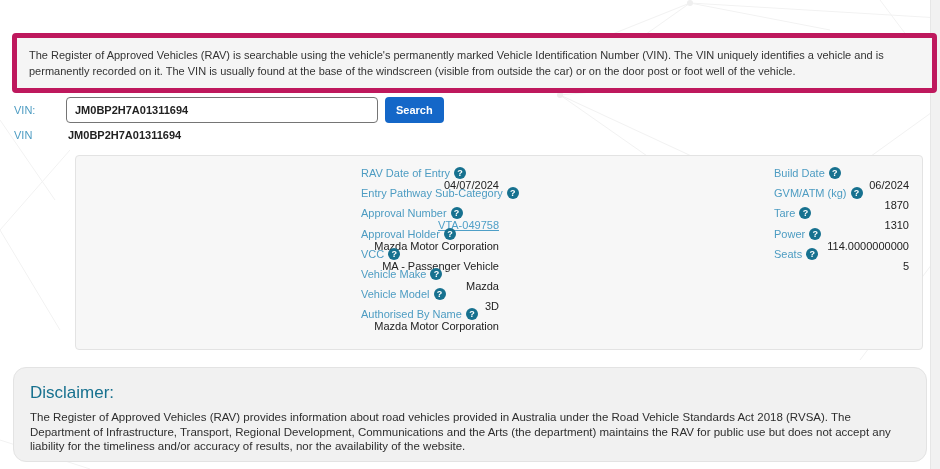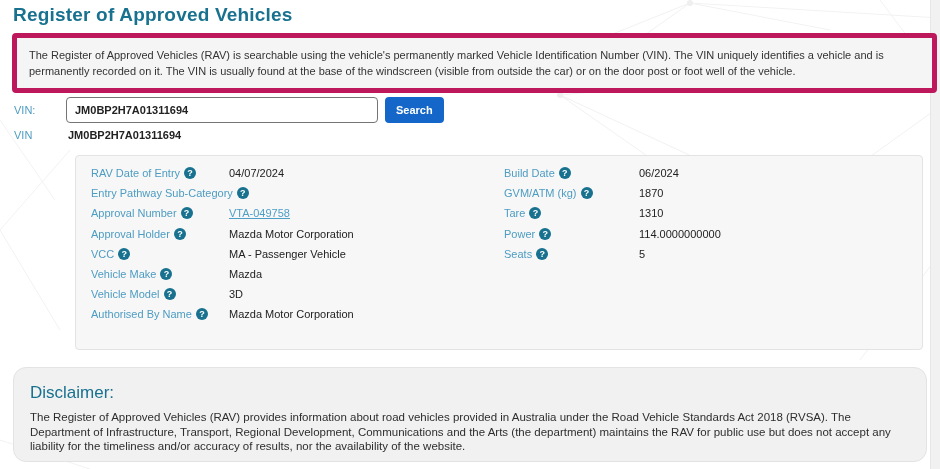--- a/index.html
+++ b/index.html
@@ -41,21 +41,21 @@
   .vin-result-value{
     position:absolute;left:68px;top:129px;font-size:11px;font-weight:bold;color:#222;
   }
   .details-panel{
     position:absolute;left:75px;top:155px;width:848px;height:195px;
     background:#f7f7f7;border:1px solid #e3e3e3;border-radius:4px;box-sizing:border-box;
   }
   .col{position:absolute;top:11px;}
   .col-left{left:15px;width:408px;}
   .col-right{left:428px;width:405px;}
-  .field-row{display:flex;align-items:flex-start;height:20.2px;white-space:nowrap;}
+  .field-row{display:flex;align-items:flex-end;height:20.2px;white-space:nowrap;flex-direction:column;}
   .field-label{
     display:flex;align-items:center;gap:4px;flex:none;
     font-size:11px;color:#4d9cc2;
   }
   .col-left .field-label{width:138px;}
   .col-right .field-label{width:135px;}
   .help-icon{
     display:inline-flex;align-items:center;justify-content:center;flex:none;
     width:12px;height:12px;border-radius:50%;background:#17718f;color:#fff;
     font-size:9px;font-weight:bold;line-height:12px;cursor:pointer;
@@ -98,21 +98,20 @@
     </g>
     <g fill="#efefef">
       <circle cx="690" cy="3" r="3"></circle>
         <circle cx="560" cy="95" r="3"></circle>
         <circle cx="935" cy="110" r="3"></circle>
     </g>
   </svg>
 
   <div class="right-strip"></div>
 
-  <h1 class="page-title">Register of Approved Vehicles</h1>
 
   <div class="intro-box">
     <span>The Register of Approved Vehicles (RAV) is searchable using the vehicle's permanently marked Vehicle Identification Number (VIN). The VIN uniquely identifies a vehicle and is permanently recorded on it. The VIN is usually found at the base of the windscreen (visible from outside the car) or on the door post or foot well of the vehicle.</span>
   </div>
 
   <label class="vin-label">VIN:</label>
   <input class="vin-input" type="text" value="JM0BP2H7A01311694" style="">
   <button class="search-button">Search</button>
 
   <span class="vin-result-label">VIN</span>

